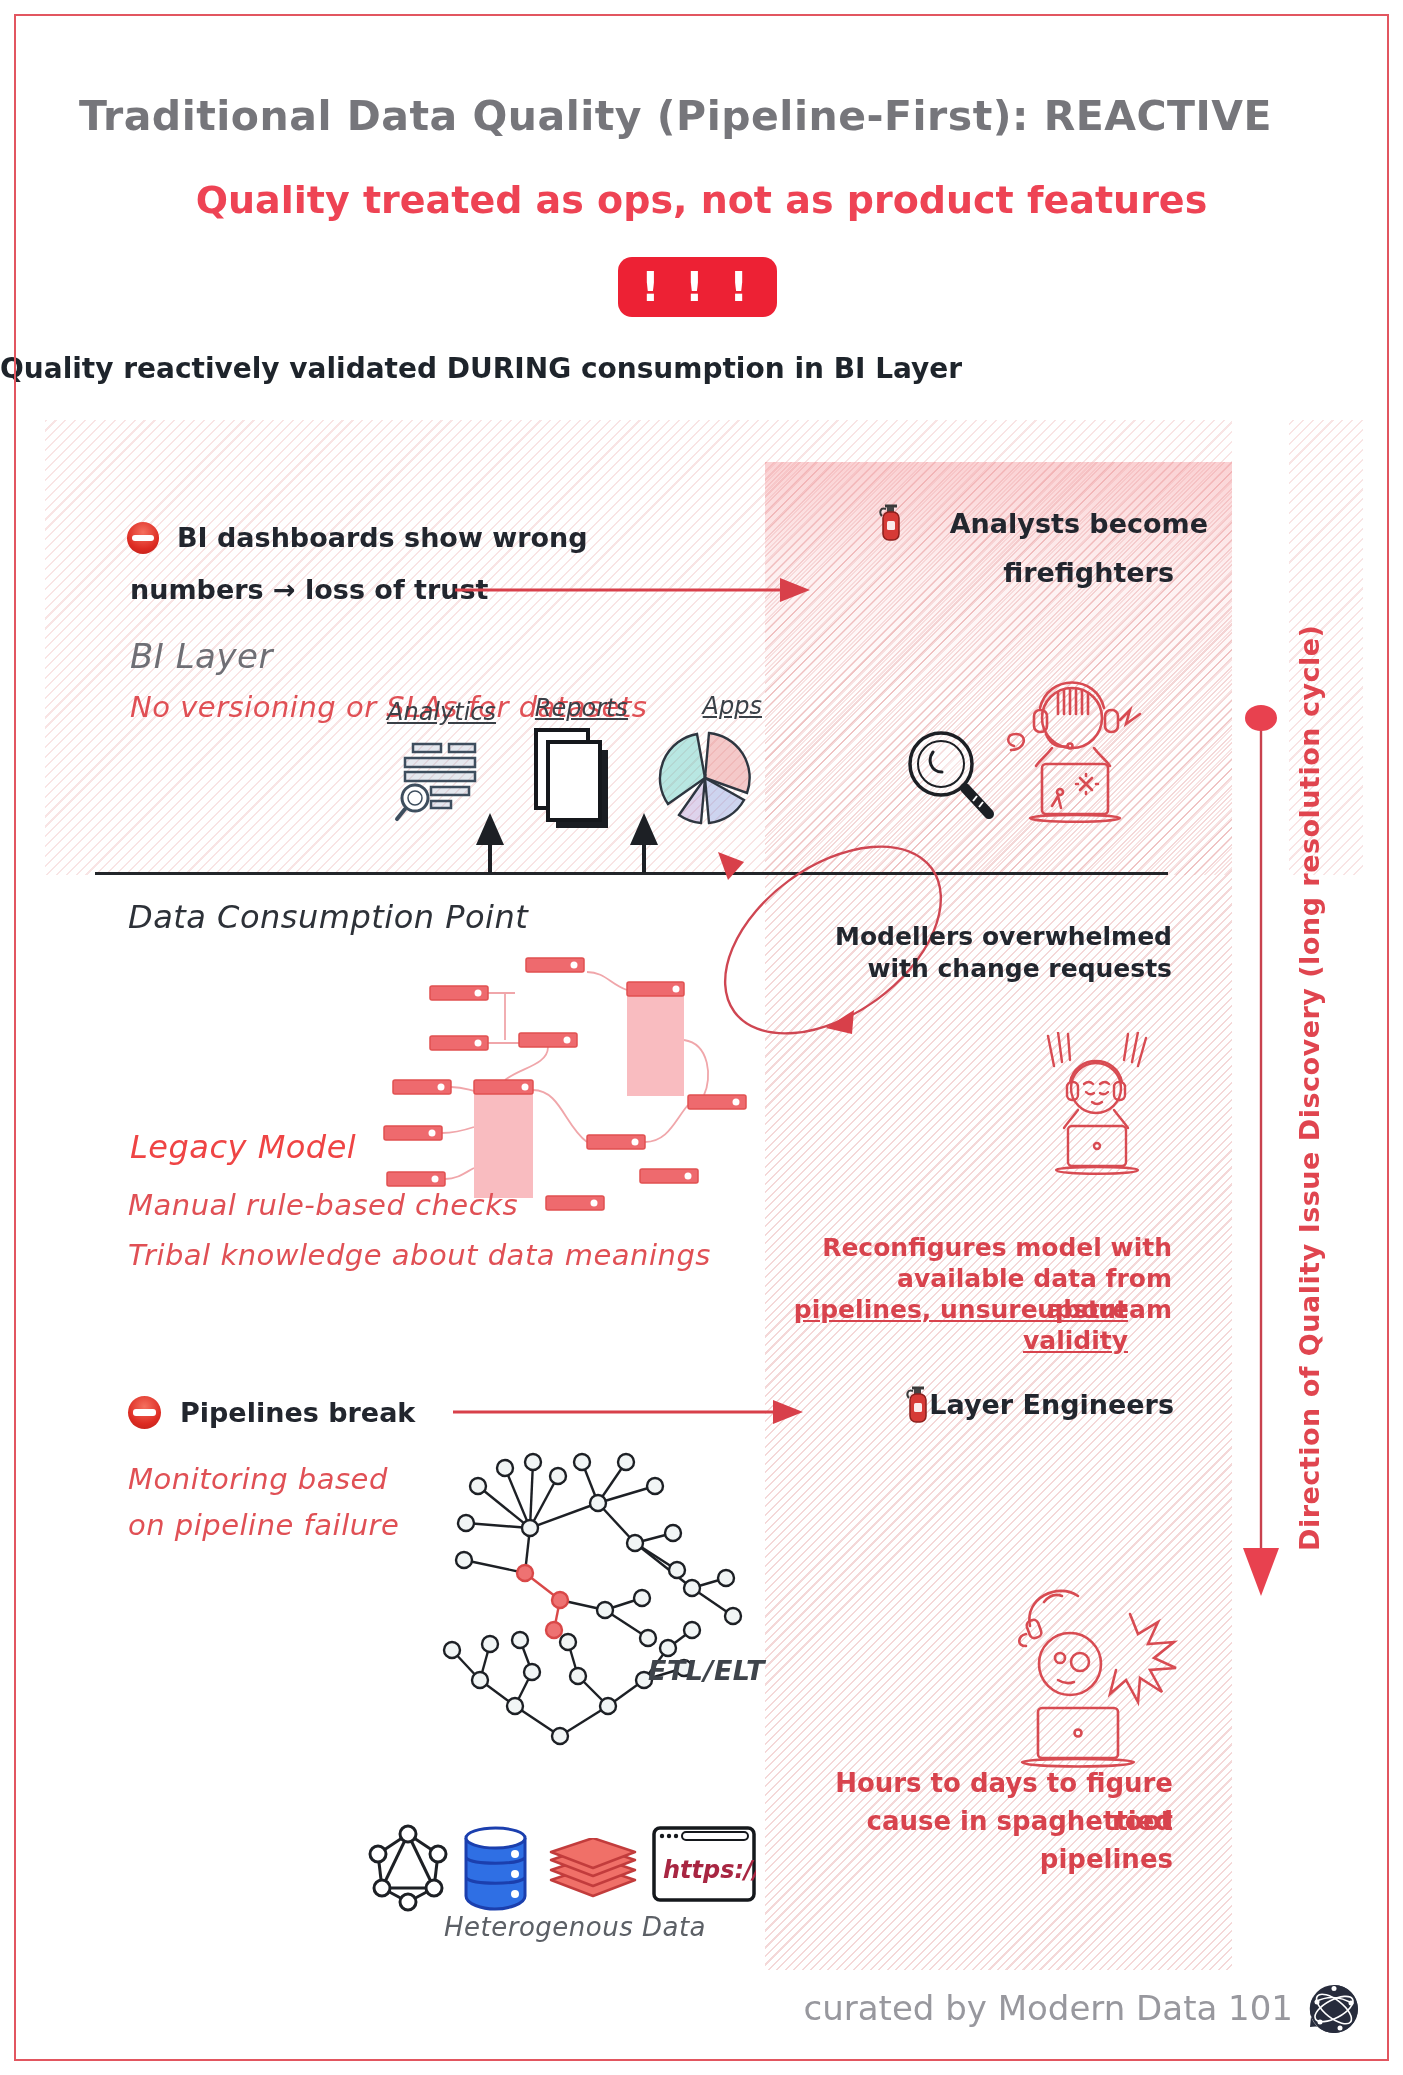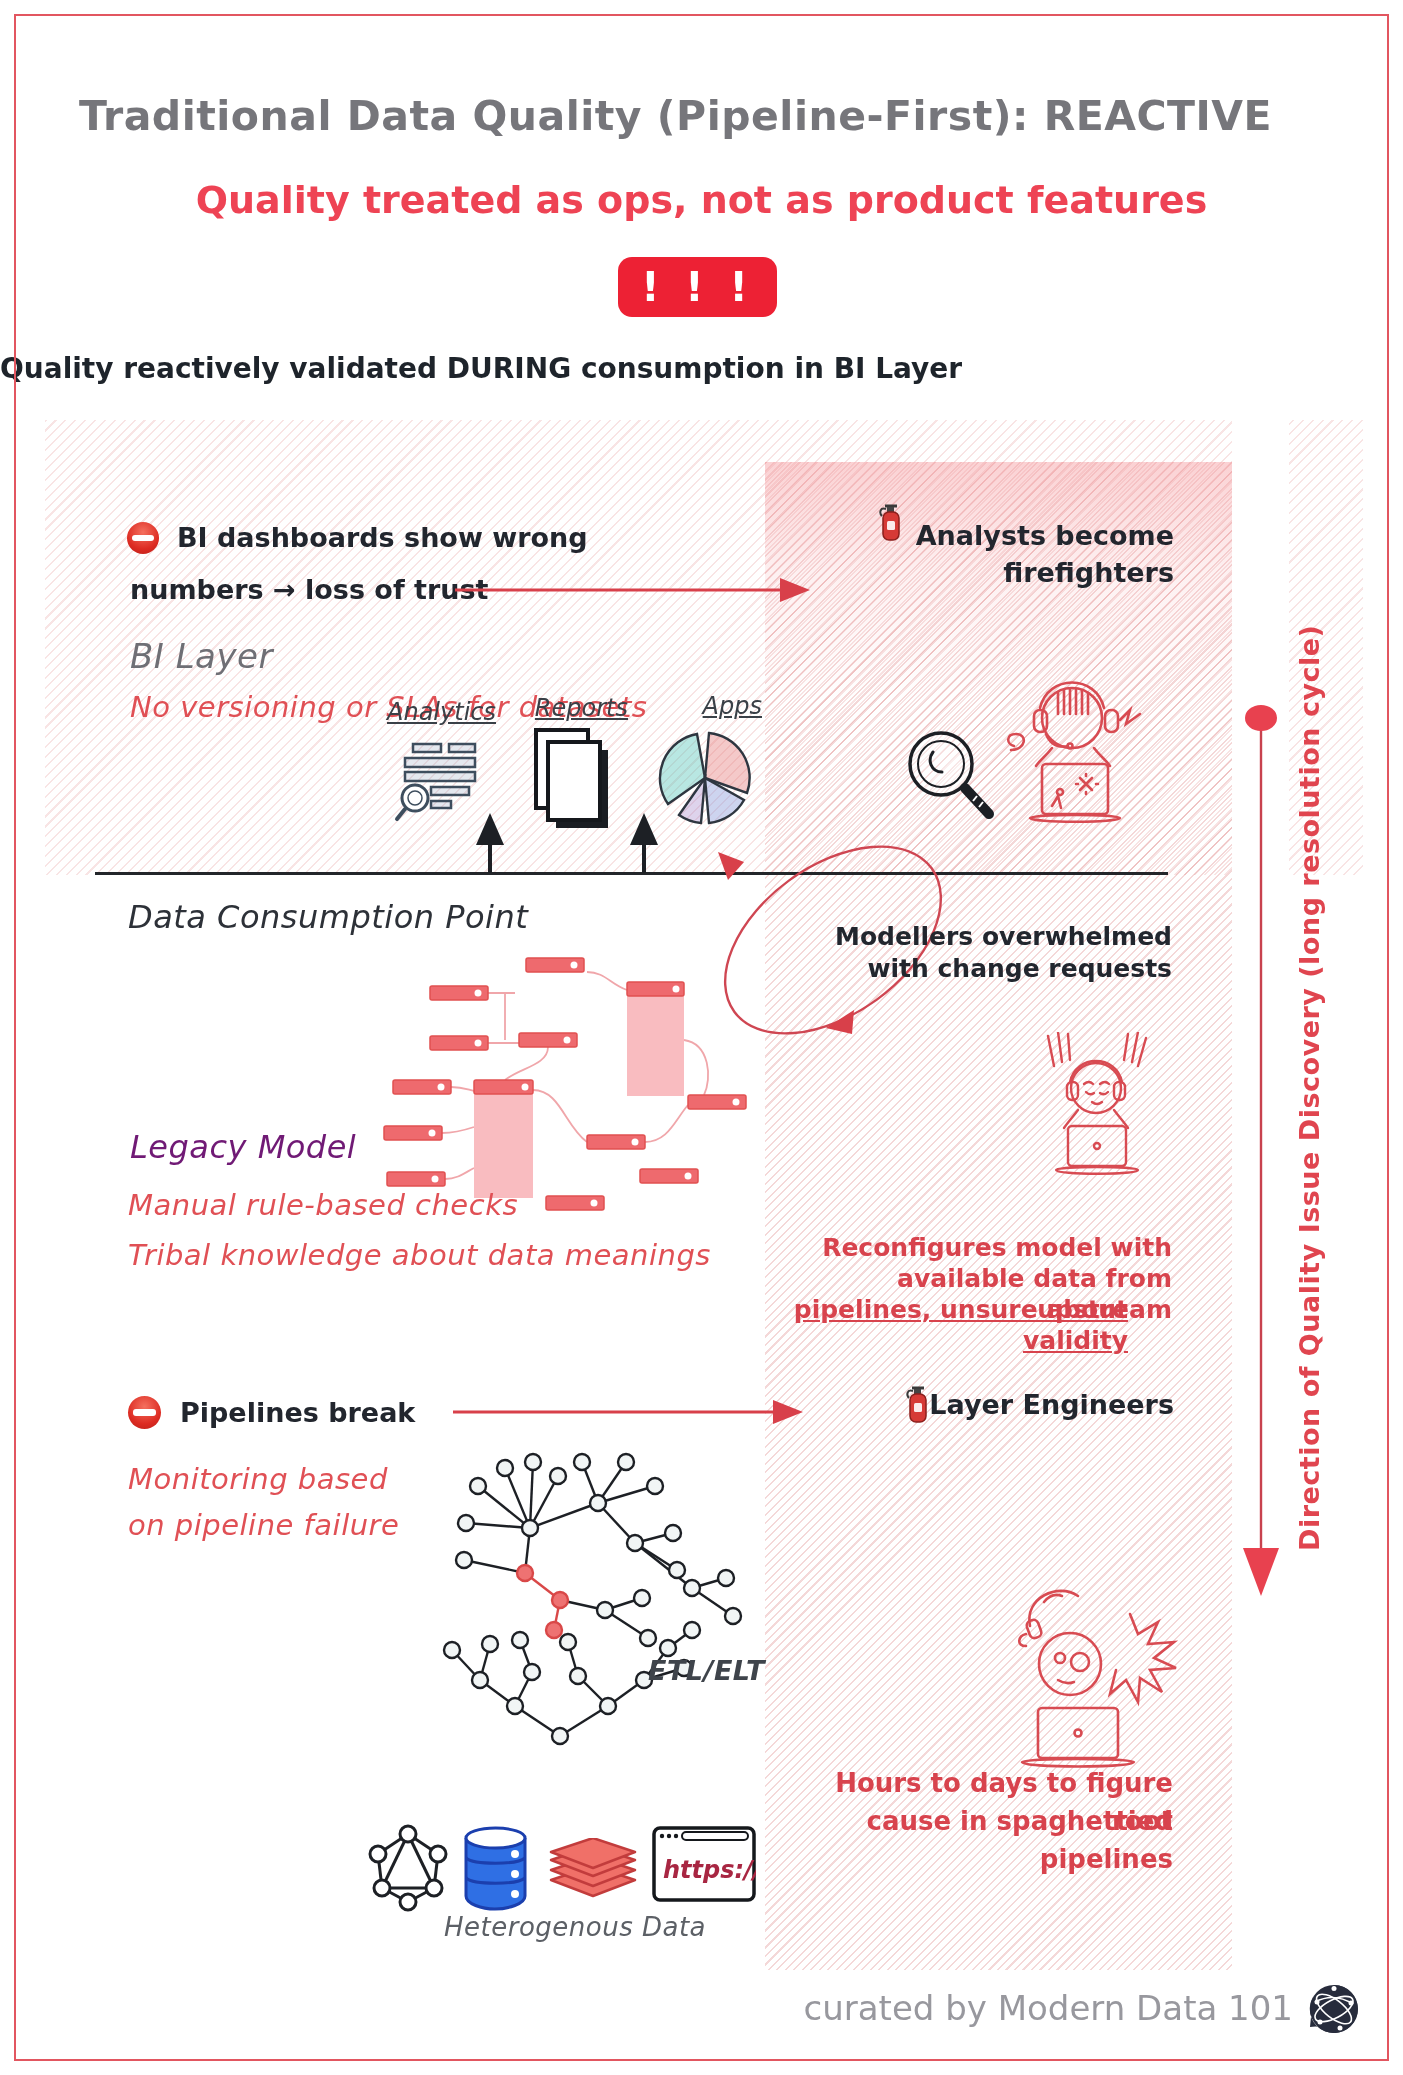--- a/index.html
+++ b/index.html
@@ -75,21 +75,21 @@
     <polygon points="330,6 360,18 330,30" fill="#d8404a"></polygon>
   </svg>
 
   <svg class="abs" style="left:878px;top:500px;" width="26" height="44" viewBox="0 0 26 44">
     <path d="M8,9 C2,7 1,13 4,16" stroke="#3a3a3a" stroke-width="2" fill="none"></path>
     <line x1="7" y1="6" x2="19" y2="6" stroke="#3a3a3a" stroke-width="3"></line>
     <rect x="9" y="7" width="7" height="5" fill="#444444"></rect>
     <rect x="5" y="12" width="16" height="28" rx="6" fill="#d63a36" stroke="#8c1f1c" stroke-width="1.5"></rect>
     <rect x="9" y="21" width="8" height="9" rx="1.5" fill="#ffffff" opacity="0.9"></rect>
   </svg>
-  <div class="abs heading-r" style="left:824px;top:507px;width:350px;margin-top:12px;">Analysts become</div>
+  <div class="abs heading-r" style="left:858px;top:507px;width:350px;">Analysts become</div>
   <div class="abs heading-r" style="left:824px;top:556px;width:350px;">firefighters</div>
 
   <div class="abs icon-label" style="left:386px;top:698px;width:110px;">Analytics</div>
   <svg class="abs" style="left:393px;top:740px;" width="95" height="84" viewBox="0 0 95 84">
     <g stroke="#3e4e5e" stroke-width="2.5" fill="rgba(130,150,180,0.22)">
       <rect x="20" y="4" width="28" height="8"></rect>
         <rect x="56" y="4" width="26" height="8"></rect>
       <rect x="12" y="18" width="70" height="9"></rect>
       <rect x="12" y="32" width="70" height="9"></rect>
       <rect x="38" y="47" width="38" height="8"></rect>
@@ -206,21 +206,21 @@
       <circle cx="65" cy="239" r="3.5"></circle>
         <circle cx="265" cy="202" r="3.5"></circle>
         <circle cx="318" cy="236" r="3.5"></circle>
       <circle cx="224" cy="263" r="3.5"></circle>
         <circle cx="366" cy="162" r="3.5"></circle>
       <circle cx="306" cy="49" r="3.5"></circle>
         <circle cx="155" cy="147" r="3.5"></circle>
     </g>
   </svg>
 
-  <div class="abs hand hand-gray" style="left:130px;top:1128px;font-size:32px;color:#701a75;">Legacy Model</div>
+  <div class="abs hand hand-gray" style="left:130px;top:1128px;font-size:32px;color:#ef4444;">Legacy Model</div>
   <div class="abs hand hand-red" style="left:128px;top:1188px;">Manual rule-based checks</div>
   <div class="abs hand hand-red" style="left:128px;top:1238px;">Tribal knowledge about data meanings</div>
 
   <svg class="abs" style="left:1030px;top:1032px;" width="135" height="150" viewBox="0 0 135 150">
     <g stroke="#d84b52" stroke-width="2.4" fill="none" stroke-linecap="round">
       <path d="M18,4 L24,34 M28,0 L32,30 M38,2 L40,28"></path>
       <path d="M98,2 L94,28 M108,0 L102,30 M116,6 L108,34"></path>
       <circle cx="66" cy="56" r="25"></circle>
       <path d="M40,50 C46,22 86,22 92,50"></path>
       <rect x="37" y="50" width="11" height="18" rx="5"></rect>

